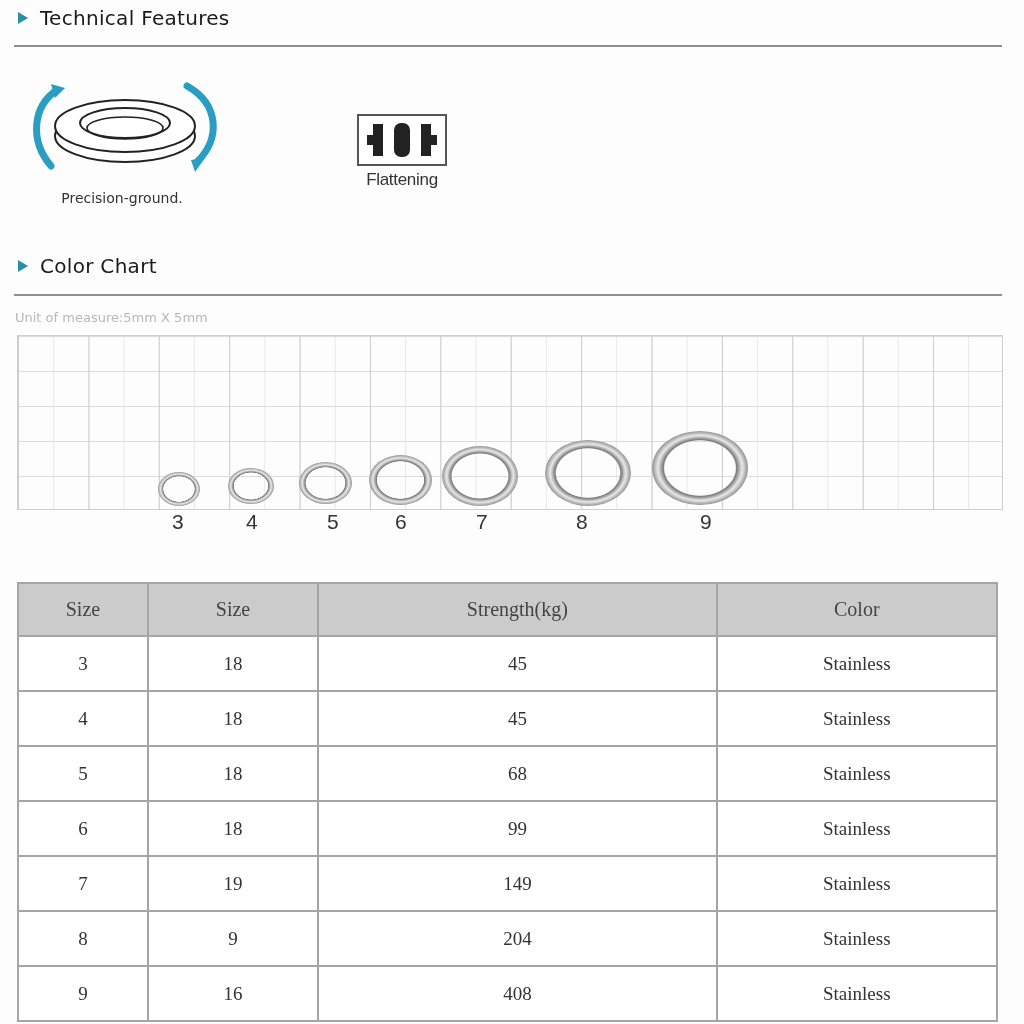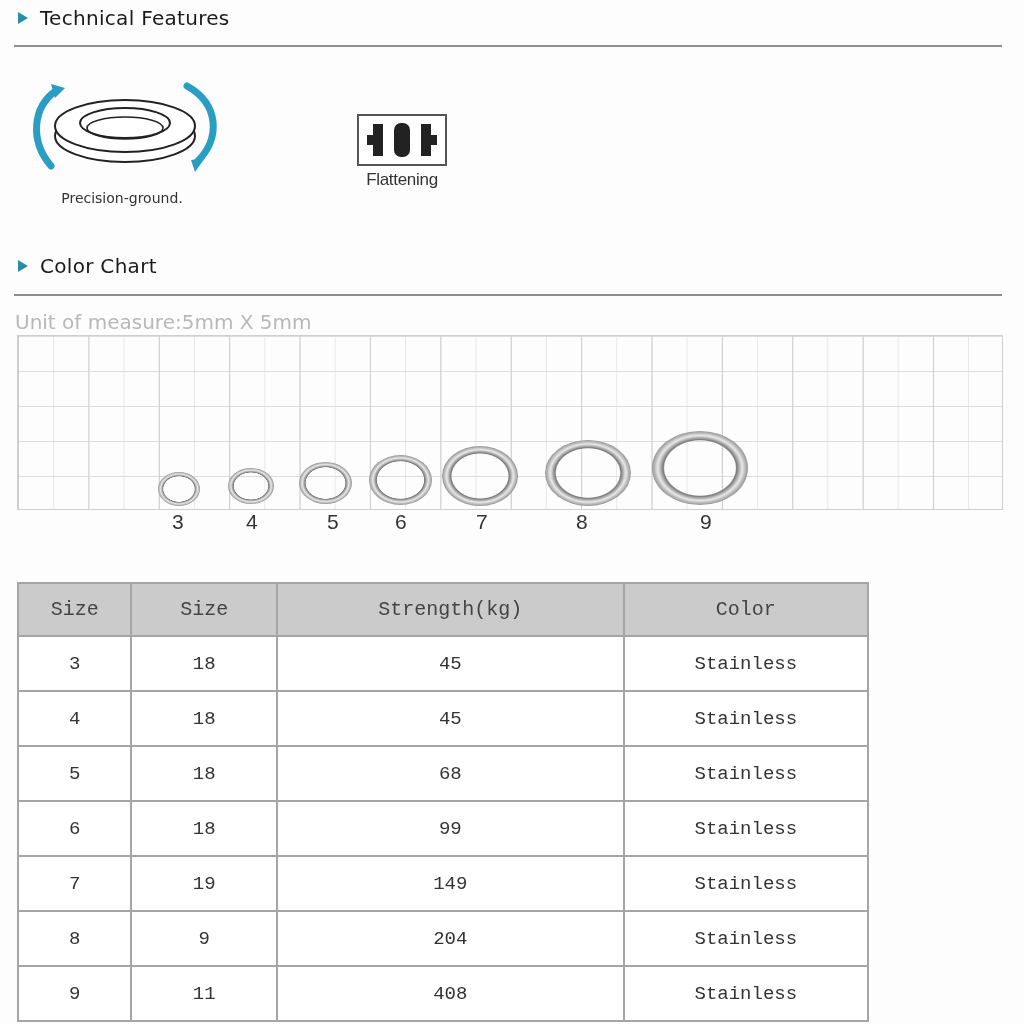--- a/index.html
+++ b/index.html
@@ -23,41 +23,41 @@
   .feature .label { font-size: 14px; color: #333; }
   #feat-precision { left: 20px; top: 78px; width: 210px; }
   #feat-precision .label { margin-top: 8px; margin-left: -6px; font-family: "DejaVu Sans", sans-serif; font-size: 14px; }
   #feat-flatten { left: 352px; top: 114px; width: 100px; }
   #feat-flatten .icon-box {
     width: 90px; height: 52px; margin: 0 auto; border: 2px solid #555; background: #fff;
     display: flex; align-items: center; justify-content: center;
   }
   #feat-flatten .label { font-family: "Liberation Sans", sans-serif; font-size: 17px; color: #333; margin-top: 4px; letter-spacing: -0.3px; }
 
-  .unit-label { position: absolute; left: 15px; top: 310px; font-size: 20px; color: #b8b8b8; font-family: "DejaVu Sans", sans-serif; }
+  .unit-label { position: absolute; left: 15px; top: 310px; font-size: 13px; color: #b8b8b8; font-family: "DejaVu Sans", sans-serif; }
 
   .grid {
     position: absolute; left: 17px; top: 335px; width: 986px; height: 175px;
     border: 1px solid #cfcfcf;
     background-image:
       linear-gradient(to right, #cdcdcd 1px, transparent 1px),
       linear-gradient(to bottom, #dcdcdc 1px, transparent 1px),
       linear-gradient(to right, #e8e8e8 1px, transparent 1px);
     background-size: 70.4px 100%, 100% 35px, 35.2px 100%;
   }
   .ring-item { position: absolute; display: flex; flex-direction: column; align-items: center; }
   .ring {
     border-radius: 50%;
     background: radial-gradient(ellipse at center, transparent 52%, #7a7a7a 54%, #e8e8e8 62%, #9a9a9a 70%, #d6d6d6 78%, #6c6c6c 84%, transparent 86%);
   }
   .ring-num { position: absolute; font-family: "Liberation Sans", sans-serif; font-size: 21px; color: #333; }
 
   table.spec {
-    position: absolute; left: 17px; top: 582px; width: 852px; border-collapse: collapse;
-    font-family: Liberation Mono, monospace;
+    position: absolute; left: 17px; top: 582px; width: 981px; border-collapse: collapse;
+    font-family: Liberation Serif, serif;
   }
   table.spec th, table.spec td {
     border: 2px solid #a5a5a5; text-align: center; font-weight: normal; color: #333;
   }
   table.spec th { background: #cbcbcb; height: 53px; font-size: 20px; color: #444; }
   table.spec td { background: #ffffff; height: 55px; font-size: 19px; }
   col.c-size { width: 131px; }
   col.c-pack { width: 172px; }
   col.c-str { width: 402px; }
   col.c-color { width: 283px; }
@@ -192,18 +192,18 @@
       <td>Stainless</td>
     </tr>
     <tr>
       <td>8</td>
       <td>9</td>
       <td>204</td>
       <td>Stainless</td>
     </tr>
     <tr>
       <td>9</td>
-      <td>11</td>
+      <td>16</td>
       <td>408</td>
       <td>Stainless</td>
     </tr>
   </tbody>
 </table>
 
 </body></html>

